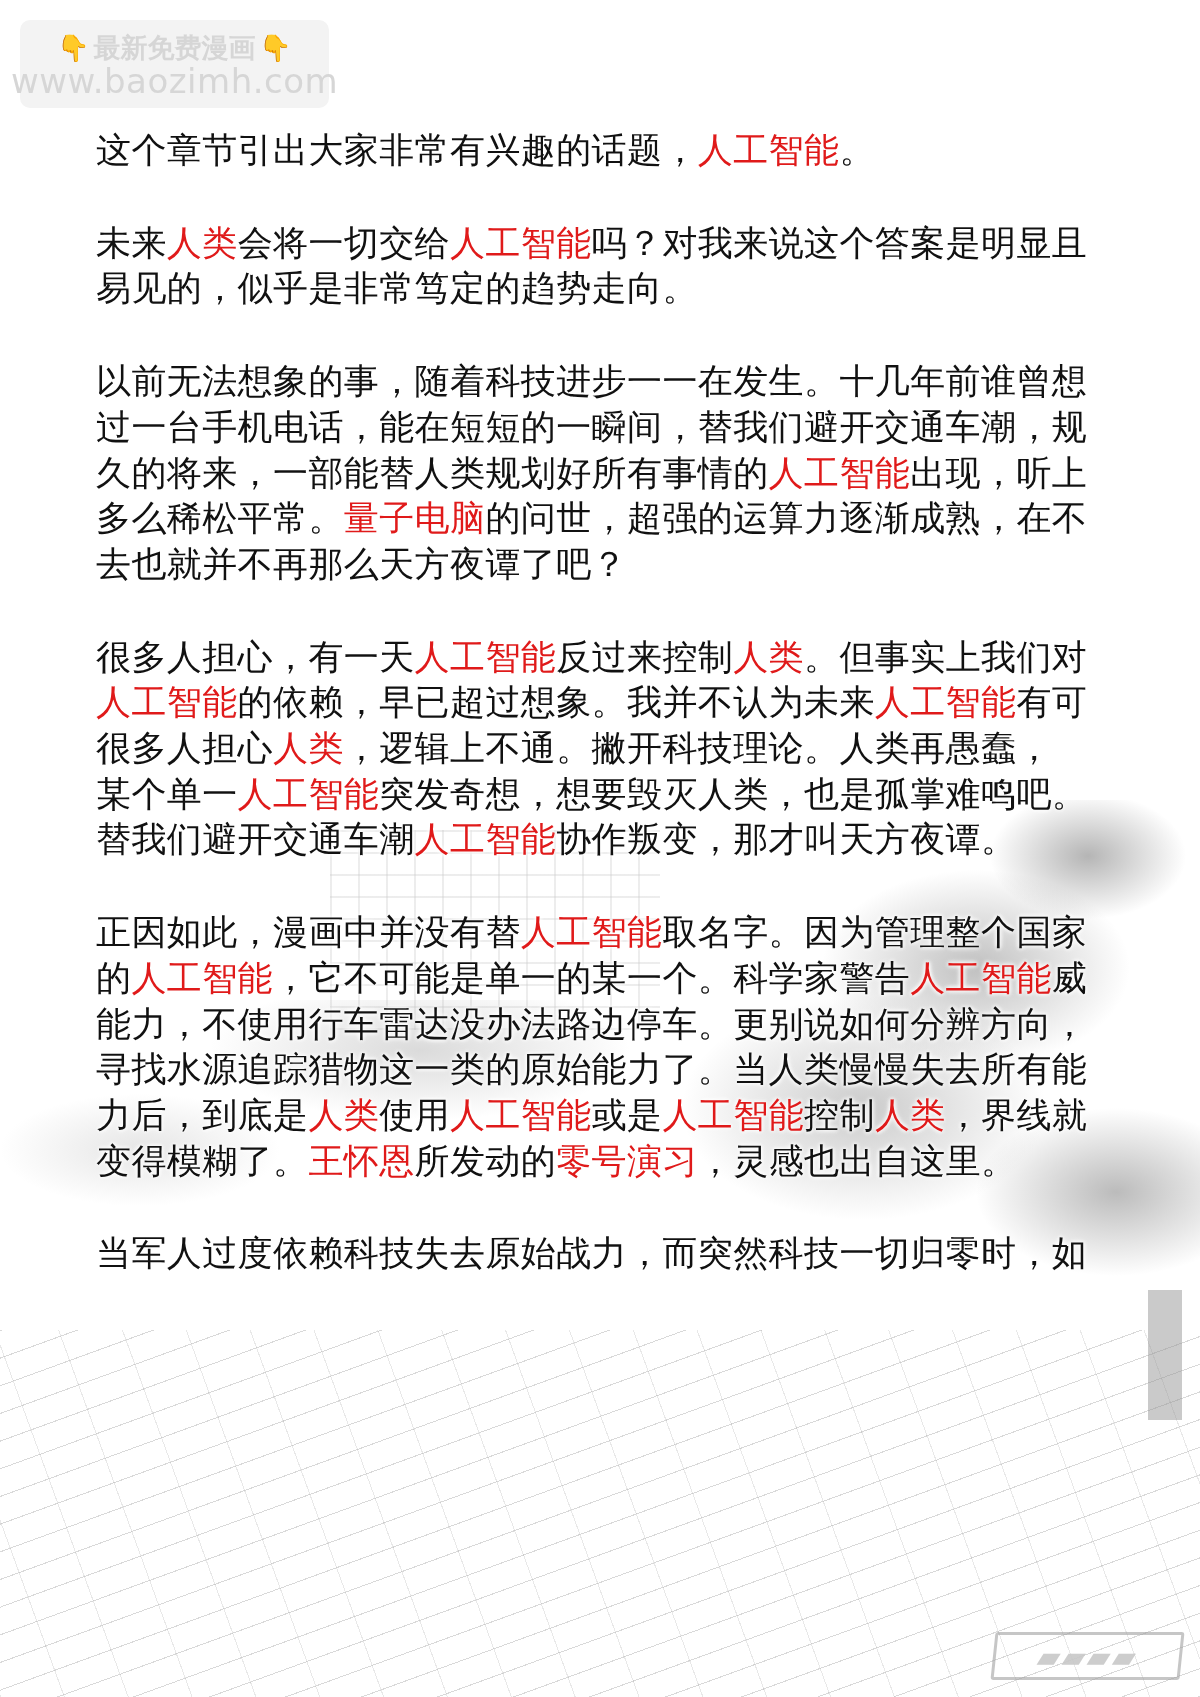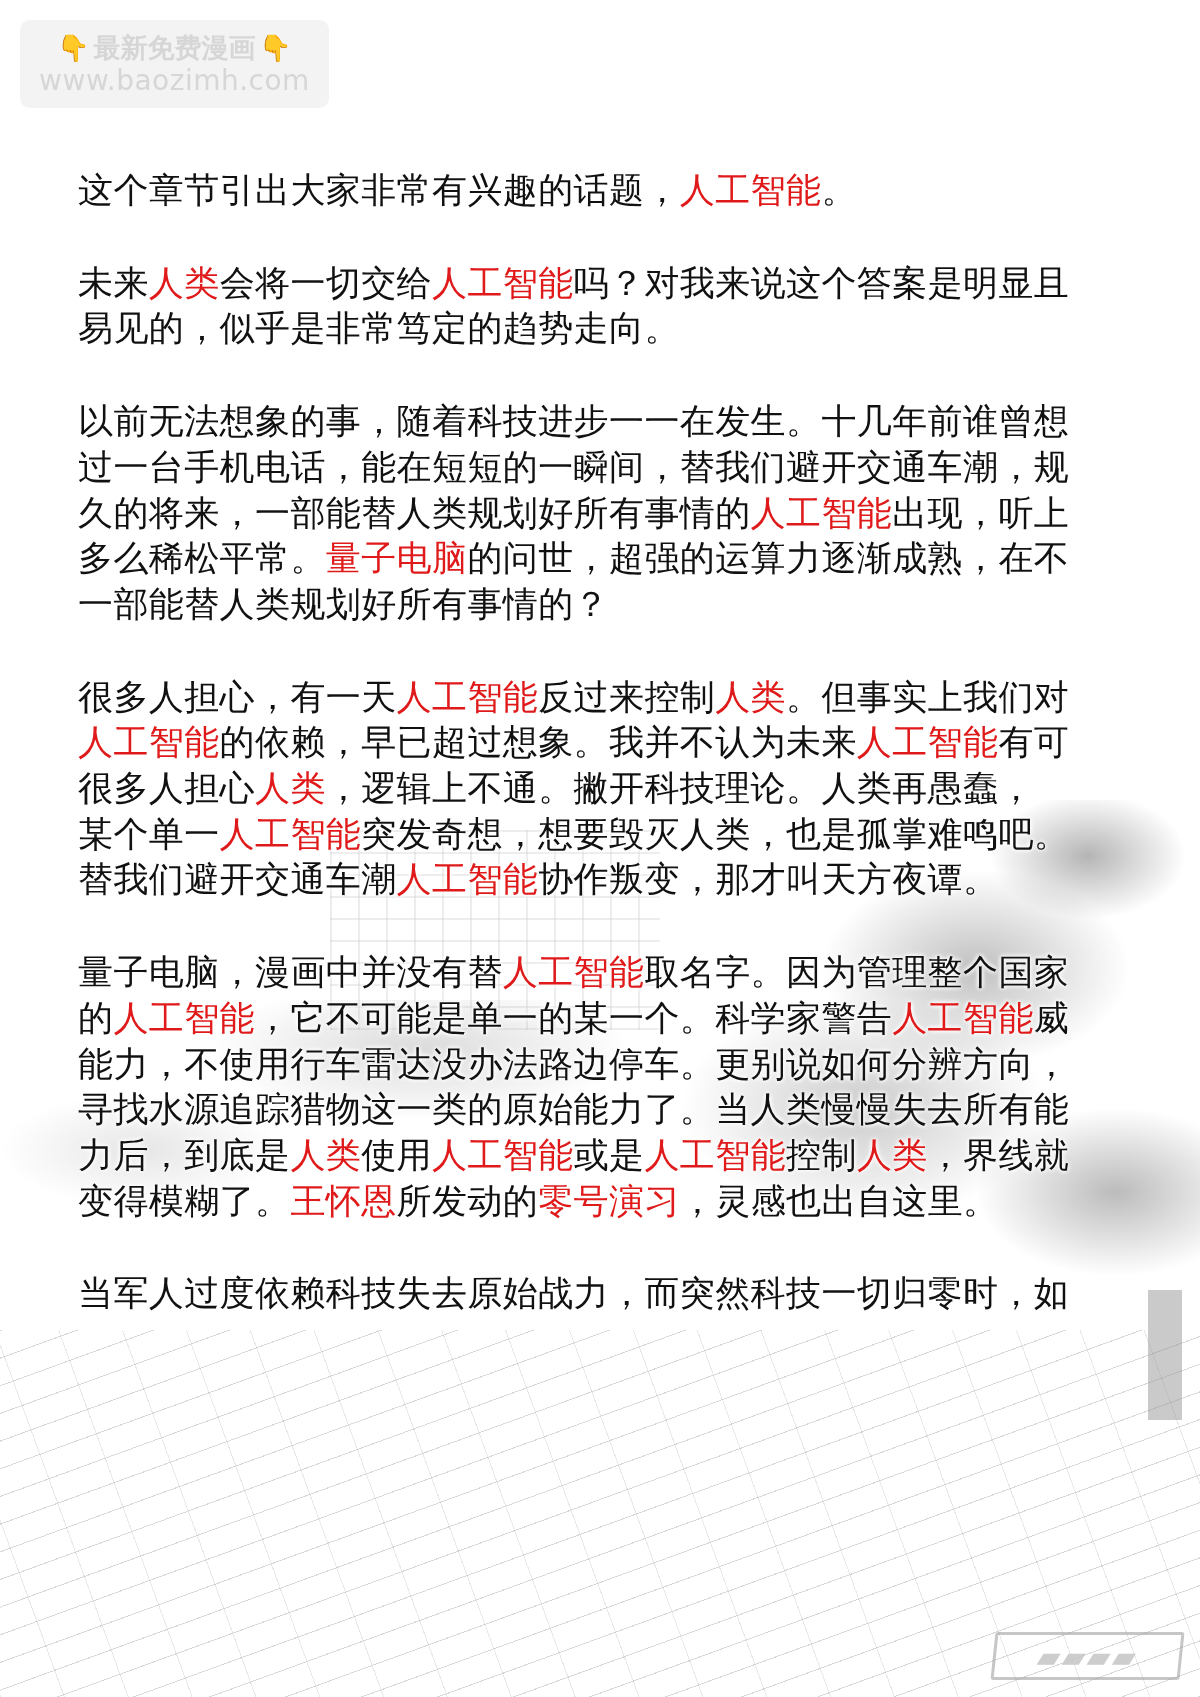--- a/index.html
+++ b/index.html
@@ -44,25 +44,25 @@
 
   
   .watermark {
     position: absolute; left: 20px; top: 20px; width: 309px; height: 88px;
     background: #f3f3f3; border-radius: 10px; z-index: 2;
     display: flex; flex-direction: column; align-items: center; justify-content: center;
     color: #d6d6d6;
   }
   .wm-line1 { display: flex; align-items: center; gap: 4px; font-size: 27px; font-weight: bold; line-height: 34px; }
   .wm-hand { font-size: 26px; color: #f5b82e; line-height: 1; }
-  .wm-line2 { font-size: 28px; line-height: 32px; letter-spacing: 0.5px; }
+  .wm-line2 { font-size: 34px; line-height: 32px; letter-spacing: 0.5px; }
 
   
   .content {
-    position: absolute; left: 78px; top: 128px; width: 1050px; z-index: 3; margin-top: 40px;
+    position: absolute; left: 96px; top: 128px; width: 1050px; z-index: 3;
   }
   .para {
     margin: 0 0 47px 0;
     font-size: 35px; line-height: 45.7px; color: #111111;
     letter-spacing: 0.4px;
   }
   .line { display: block; white-space: nowrap; }
   .line span { text-shadow: 0 0 4px #fff, 0 0 4px #fff, 0 0 6px #fff; }
   .hl { color: #e01a1a; }
 
@@ -101,31 +101,31 @@
     </p>
     <p class="para">
       <span class="line"><span>未来</span><span class="hl">人类</span><span>会将一切交给</span><span class="hl">人工智能</span><span>吗？对我来说这个答案是明显且</span></span>
       <span class="line"><span>易见的，似乎是非常笃定的趋势走向。</span></span>
     </p>
     <p class="para">
       <span class="line"><span>以前无法想象的事，随着科技进步一一在发生。十几年前谁曾想</span></span>
       <span class="line"><span>过一台手机电话，能在短短的一瞬间，替我们避开交通车潮，规</span></span>
       <span class="line"><span>久的将来，一部能替人类规划好所有事情的</span><span class="hl">人工智能</span><span>出现，听上</span></span>
       <span class="line"><span>多么稀松平常。</span><span class="hl">量子电脑</span><span>的问世，超强的运算力逐渐成熟，在不</span></span>
-      <span class="line"><span>一部能替人类规划好所有事情的？</span></span>
+      <span class="line"><span>去也就并不再那么天方夜谭了吧？</span></span>
     </p>
     <p class="para">
       <span class="line"><span>很多人担心，有一天</span><span class="hl">人工智能</span><span>反过来控制</span><span class="hl">人类</span><span>。但事实上我们对</span></span>
       <span class="line"><span class="hl">人工智能</span><span>的依赖，早已超过想象。我并不认为未来</span><span class="hl">人工智能</span><span>有可</span></span>
       <span class="line"><span>很多人担心</span><span class="hl">人类</span><span>，逻辑上不通。撇开科技理论。人类再愚蠢，</span></span>
       <span class="line"><span>某个单一</span><span class="hl">人工智能</span><span>突发奇想，想要毁灭人类，也是孤掌难鸣吧。</span></span>
       <span class="line"><span>替我们避开交通车潮</span><span class="hl">人工智能</span><span>协作叛变，那才叫天方夜谭。</span></span>
     </p>
     <p class="para">
-      <span class="line"><span>量子电脑，漫画中并没有替</span><span class="hl">人工智能</span><span>取名字。因为管理整个国家</span></span>
+      <span class="line"><span>正因如此，漫画中并没有替</span><span class="hl">人工智能</span><span>取名字。因为管理整个国家</span></span>
       <span class="line"><span>的</span><span class="hl">人工智能</span><span>，它不可能是单一的某一个。科学家警告</span><span class="hl">人工智能</span><span>威</span></span>
       <span class="line"><span>能力，不使用行车雷达没办法路边停车。更别说如何分辨方向，</span></span>
       <span class="line"><span>寻找水源追踪猎物这一类的原始能力了。当人类慢慢失去所有能</span></span>
       <span class="line"><span>力后，到底是</span><span class="hl">人类</span><span>使用</span><span class="hl">人工智能</span><span>或是</span><span class="hl">人工智能</span><span>控制</span><span class="hl">人类</span><span>，界线就</span></span>
       <span class="line"><span>变得模糊了。</span><span class="hl">王怀恩</span><span>所发动的</span><span class="hl">零号演习</span><span>，灵感也出自这里。</span></span>
     </p>
     <p class="para">
       <span class="line"><span>当军人过度依赖科技失去原始战力，而突然科技一切归零时，如</span></span>
     </p>
   </div>

